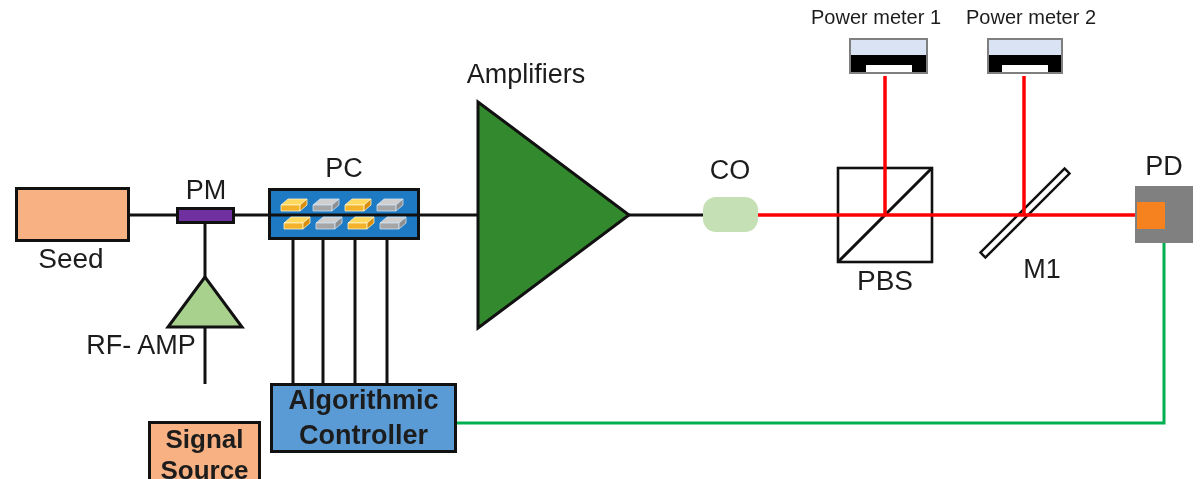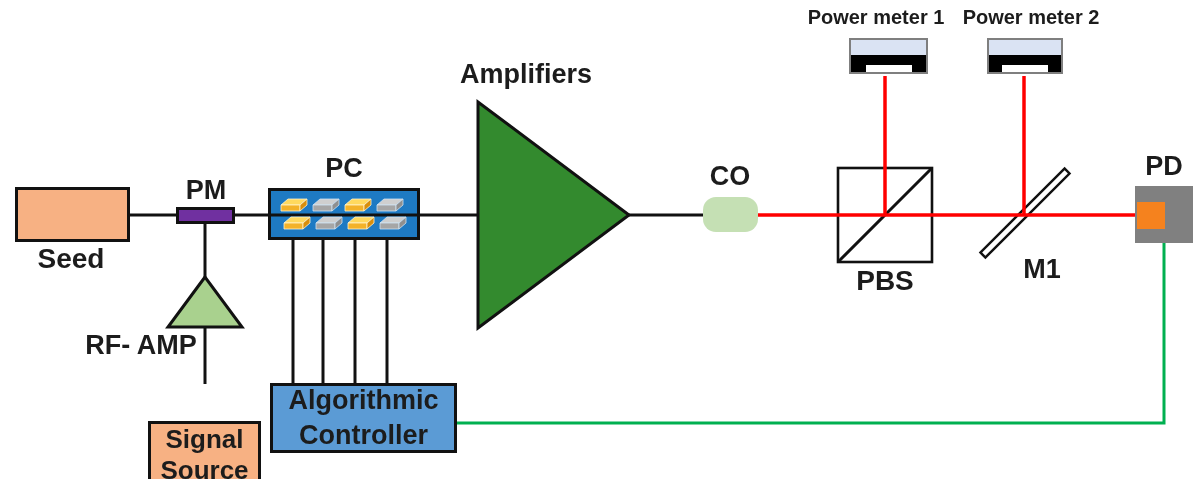--- a/index.html
+++ b/index.html
@@ -1,20 +1,20 @@
 <!DOCTYPE html>
 <html style="--box_orange: #f7b183; --pm_purple: #7030a0; --rf_amp_green: #a9d18e; --amplifier_green: #338a2e; --pc_blue: #1e7ac3; --controller_blue: #5b9bd5; --co_green: #c5e0b4; --pd_gray: #808080; --pd_orange: #f5821e; --meter_top: #dae3f3; --meter_border: #7f7f7f; --beam_red: #ff0000; --feedback_green: #00b050; --line_black: #111111;"><head>
 <meta charset="utf-8">
 <style>
   html,body{margin:0;padding:0;background:#fff;}
   #stage{
     position:relative;width:1200px;height:479px;background:#fff;overflow:hidden;
     font-family:"Liberation Sans", sans-serif;font-weight:700;color:#1c1c1c;
   }
-  .lbl{position:absolute;white-space:nowrap;transform:translateX(-50%);font-weight:700;color:#1c1c1c;z-index:3;}
+  .lbl{position:absolute;white-space:nowrap;transform:translateX(-50%);font-weight:400;color:#1c1c1c;z-index:3;}
   .lbl-lg{font-size:28px;}
   .lbl-md{font-size:27px;}
   .lbl-sm{font-size:20px;}
   #connector-layer{position:absolute;left:0;top:0;z-index:1;}
   .ln-black{stroke:var(--line_black);stroke-width:3;fill:none;}
   .ln-red{stroke:var(--beam_red);stroke-width:3.5;fill:none;}
   .ln-green{stroke:var(--feedback_green);stroke-width:3;fill:none;}
   .tri-rf{fill:var(--rf_amp_green);stroke:var(--line_black);stroke-width:3;}
   .tri-amp{fill:var(--amplifier_green);stroke:var(--line_black);stroke-width:3;}
   .pbs-cube{fill:#ffffff;stroke:var(--line_black);stroke-width:2.6;}
@@ -118,21 +118,21 @@
         <g>
           <polygon points="109,32 116,26 135,26 128,32" fill="#cfcfcf" stroke="#cfe2f3" stroke-width="0.8"></polygon>
           <polygon points="109,32 128,32 128,38 109,38" fill="#a6a6a6" stroke="#cfe2f3" stroke-width="0.8"></polygon>
           <polygon points="128,32 135,26 135,32 128,38" fill="#8f8f8f" stroke="#cfe2f3" stroke-width="0.8"></polygon>
         </g>
       </svg>
   </div>
 
   <div class="lbl lbl-md" style="left:526px;top:59px;">Amplifiers</div>
 
-  <div class="lbl lbl-md" style="left:730px;top:161px;">CO</div>
+  <div class="lbl lbl-md" style="left:730px;top:155px;">CO</div>
   <div class="box co-pill"></div>
 
   <div class="lbl lbl-lg" style="left:885px;top:265px;">PBS</div>
 
   <div class="lbl lbl-sm" style="left:876px;top:6px;">Power meter 1</div>
   <div class="lbl lbl-sm" style="left:1031px;top:6px;">Power meter 2</div>
   <div class="box meter meter-1">
     <div class="meter-base"></div>
     <div class="meter-notch"></div>
   </div>

